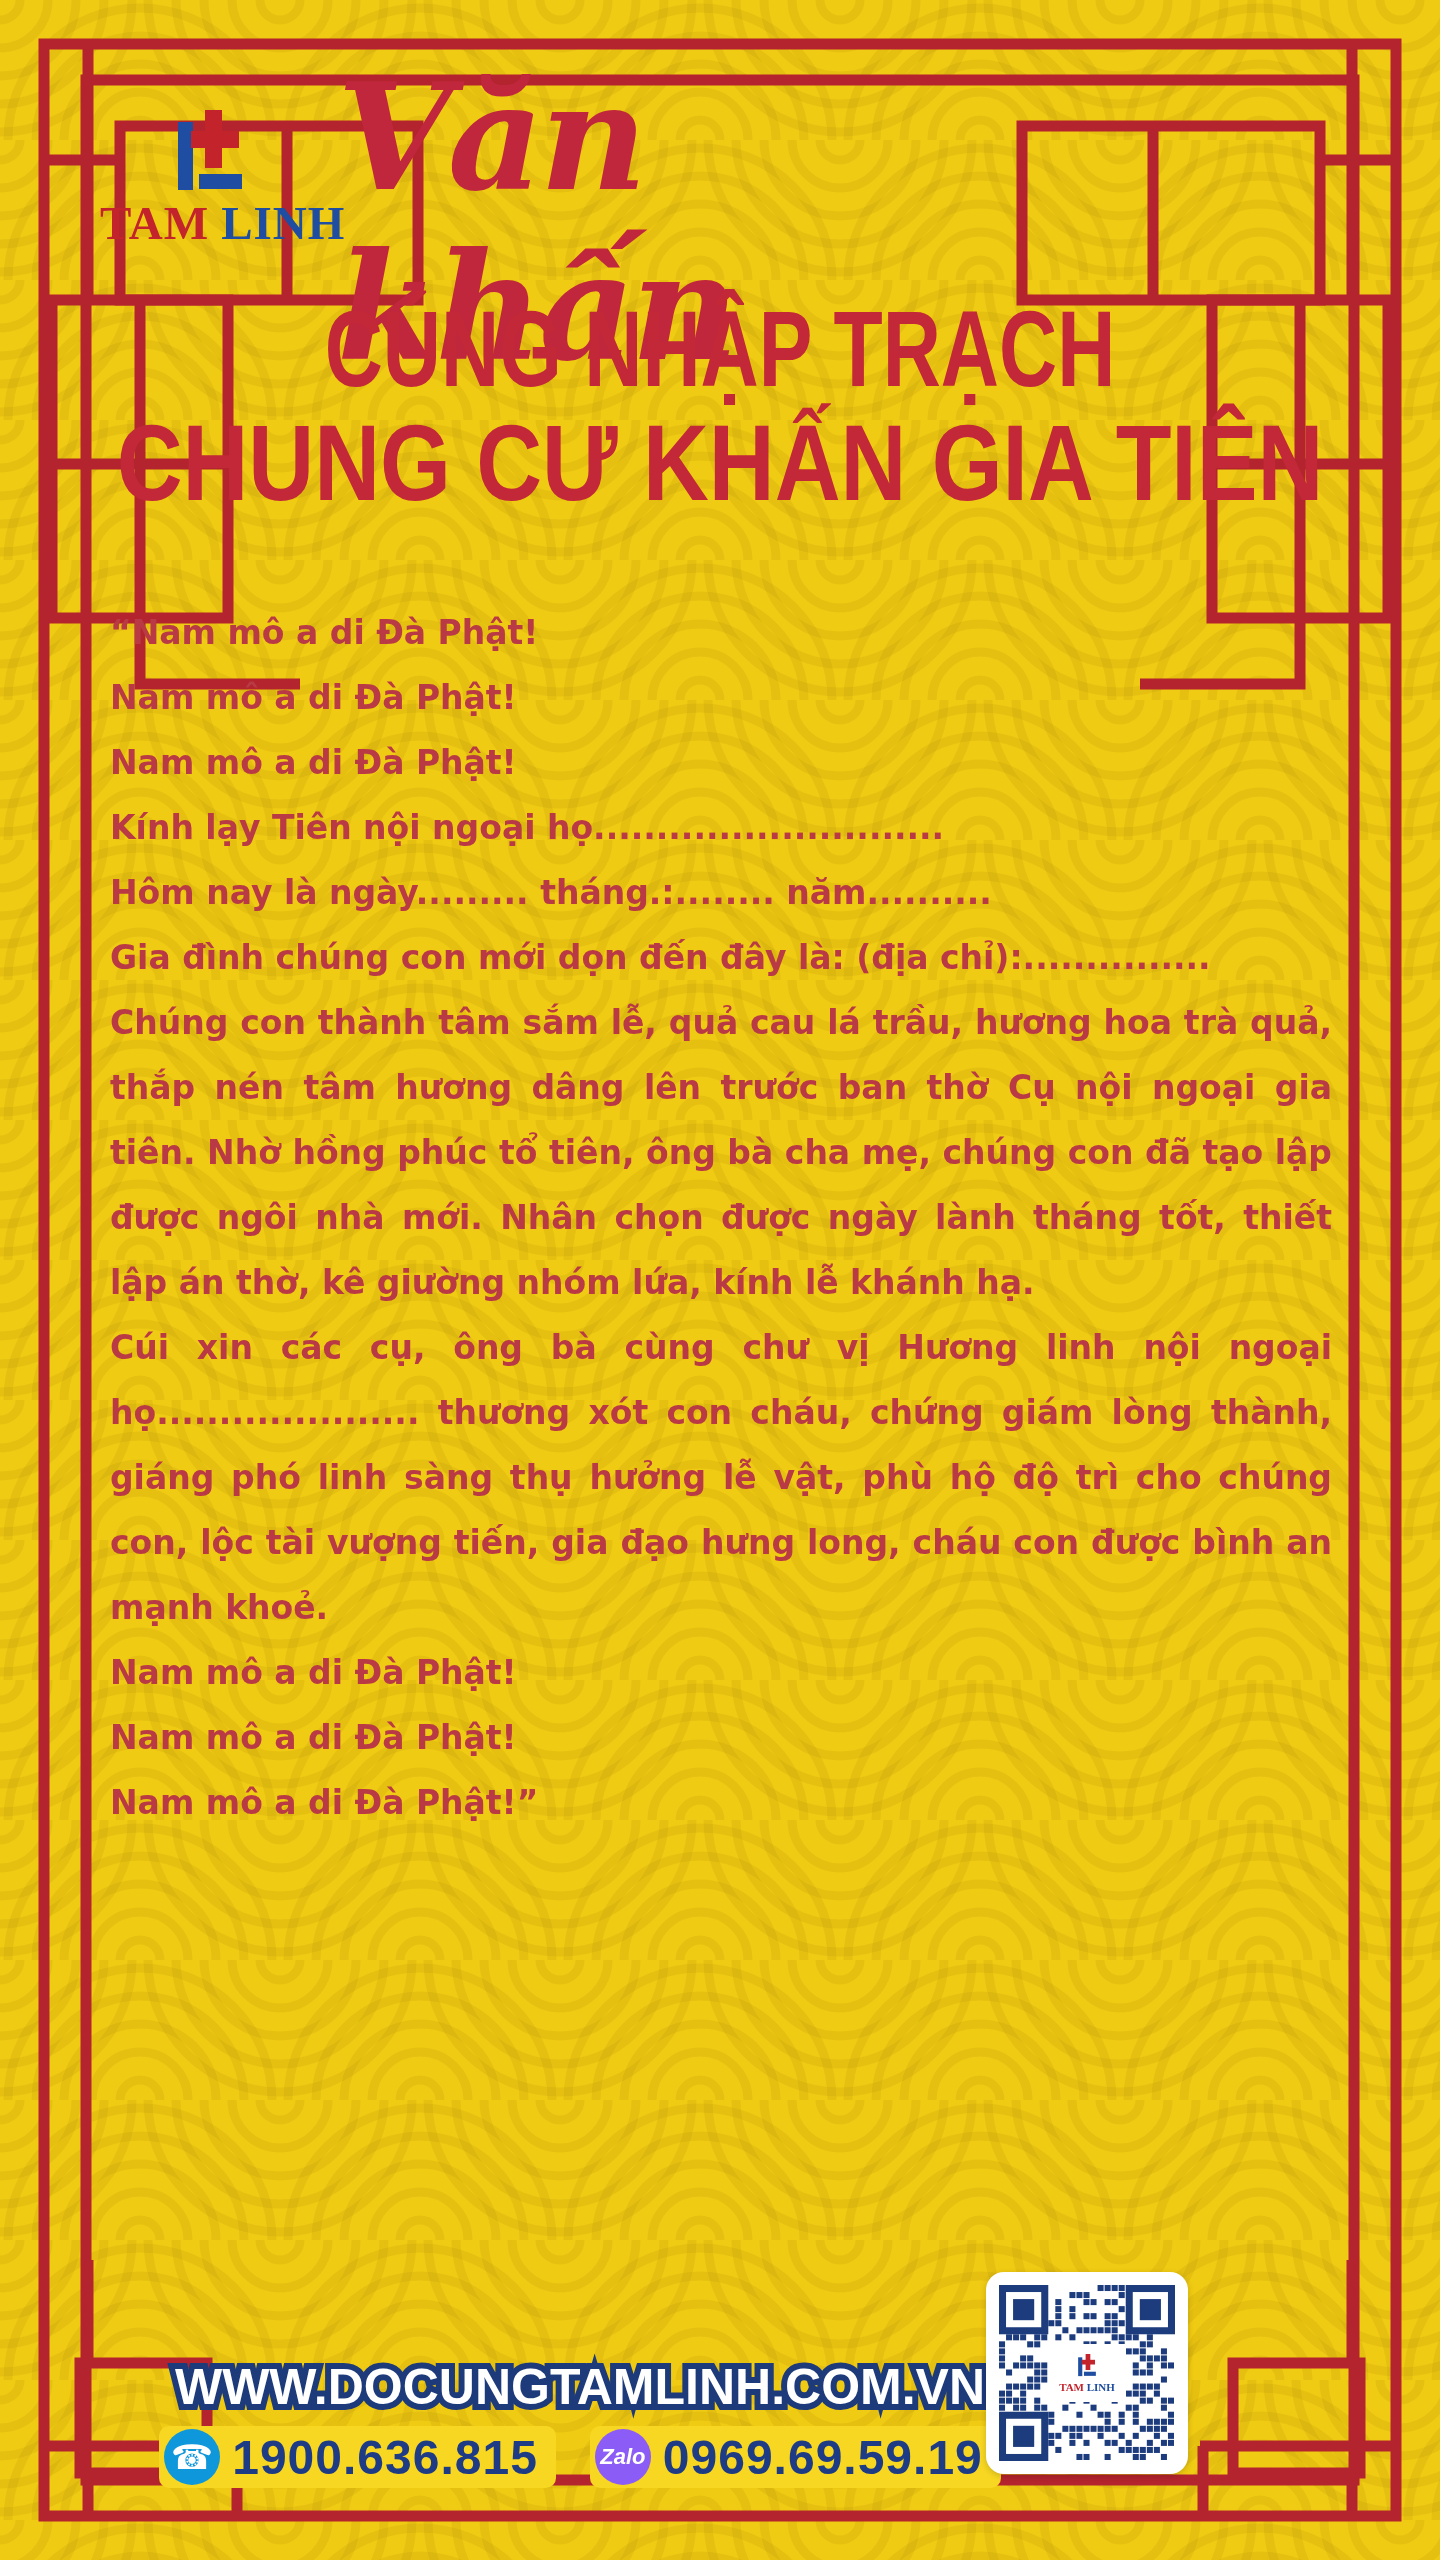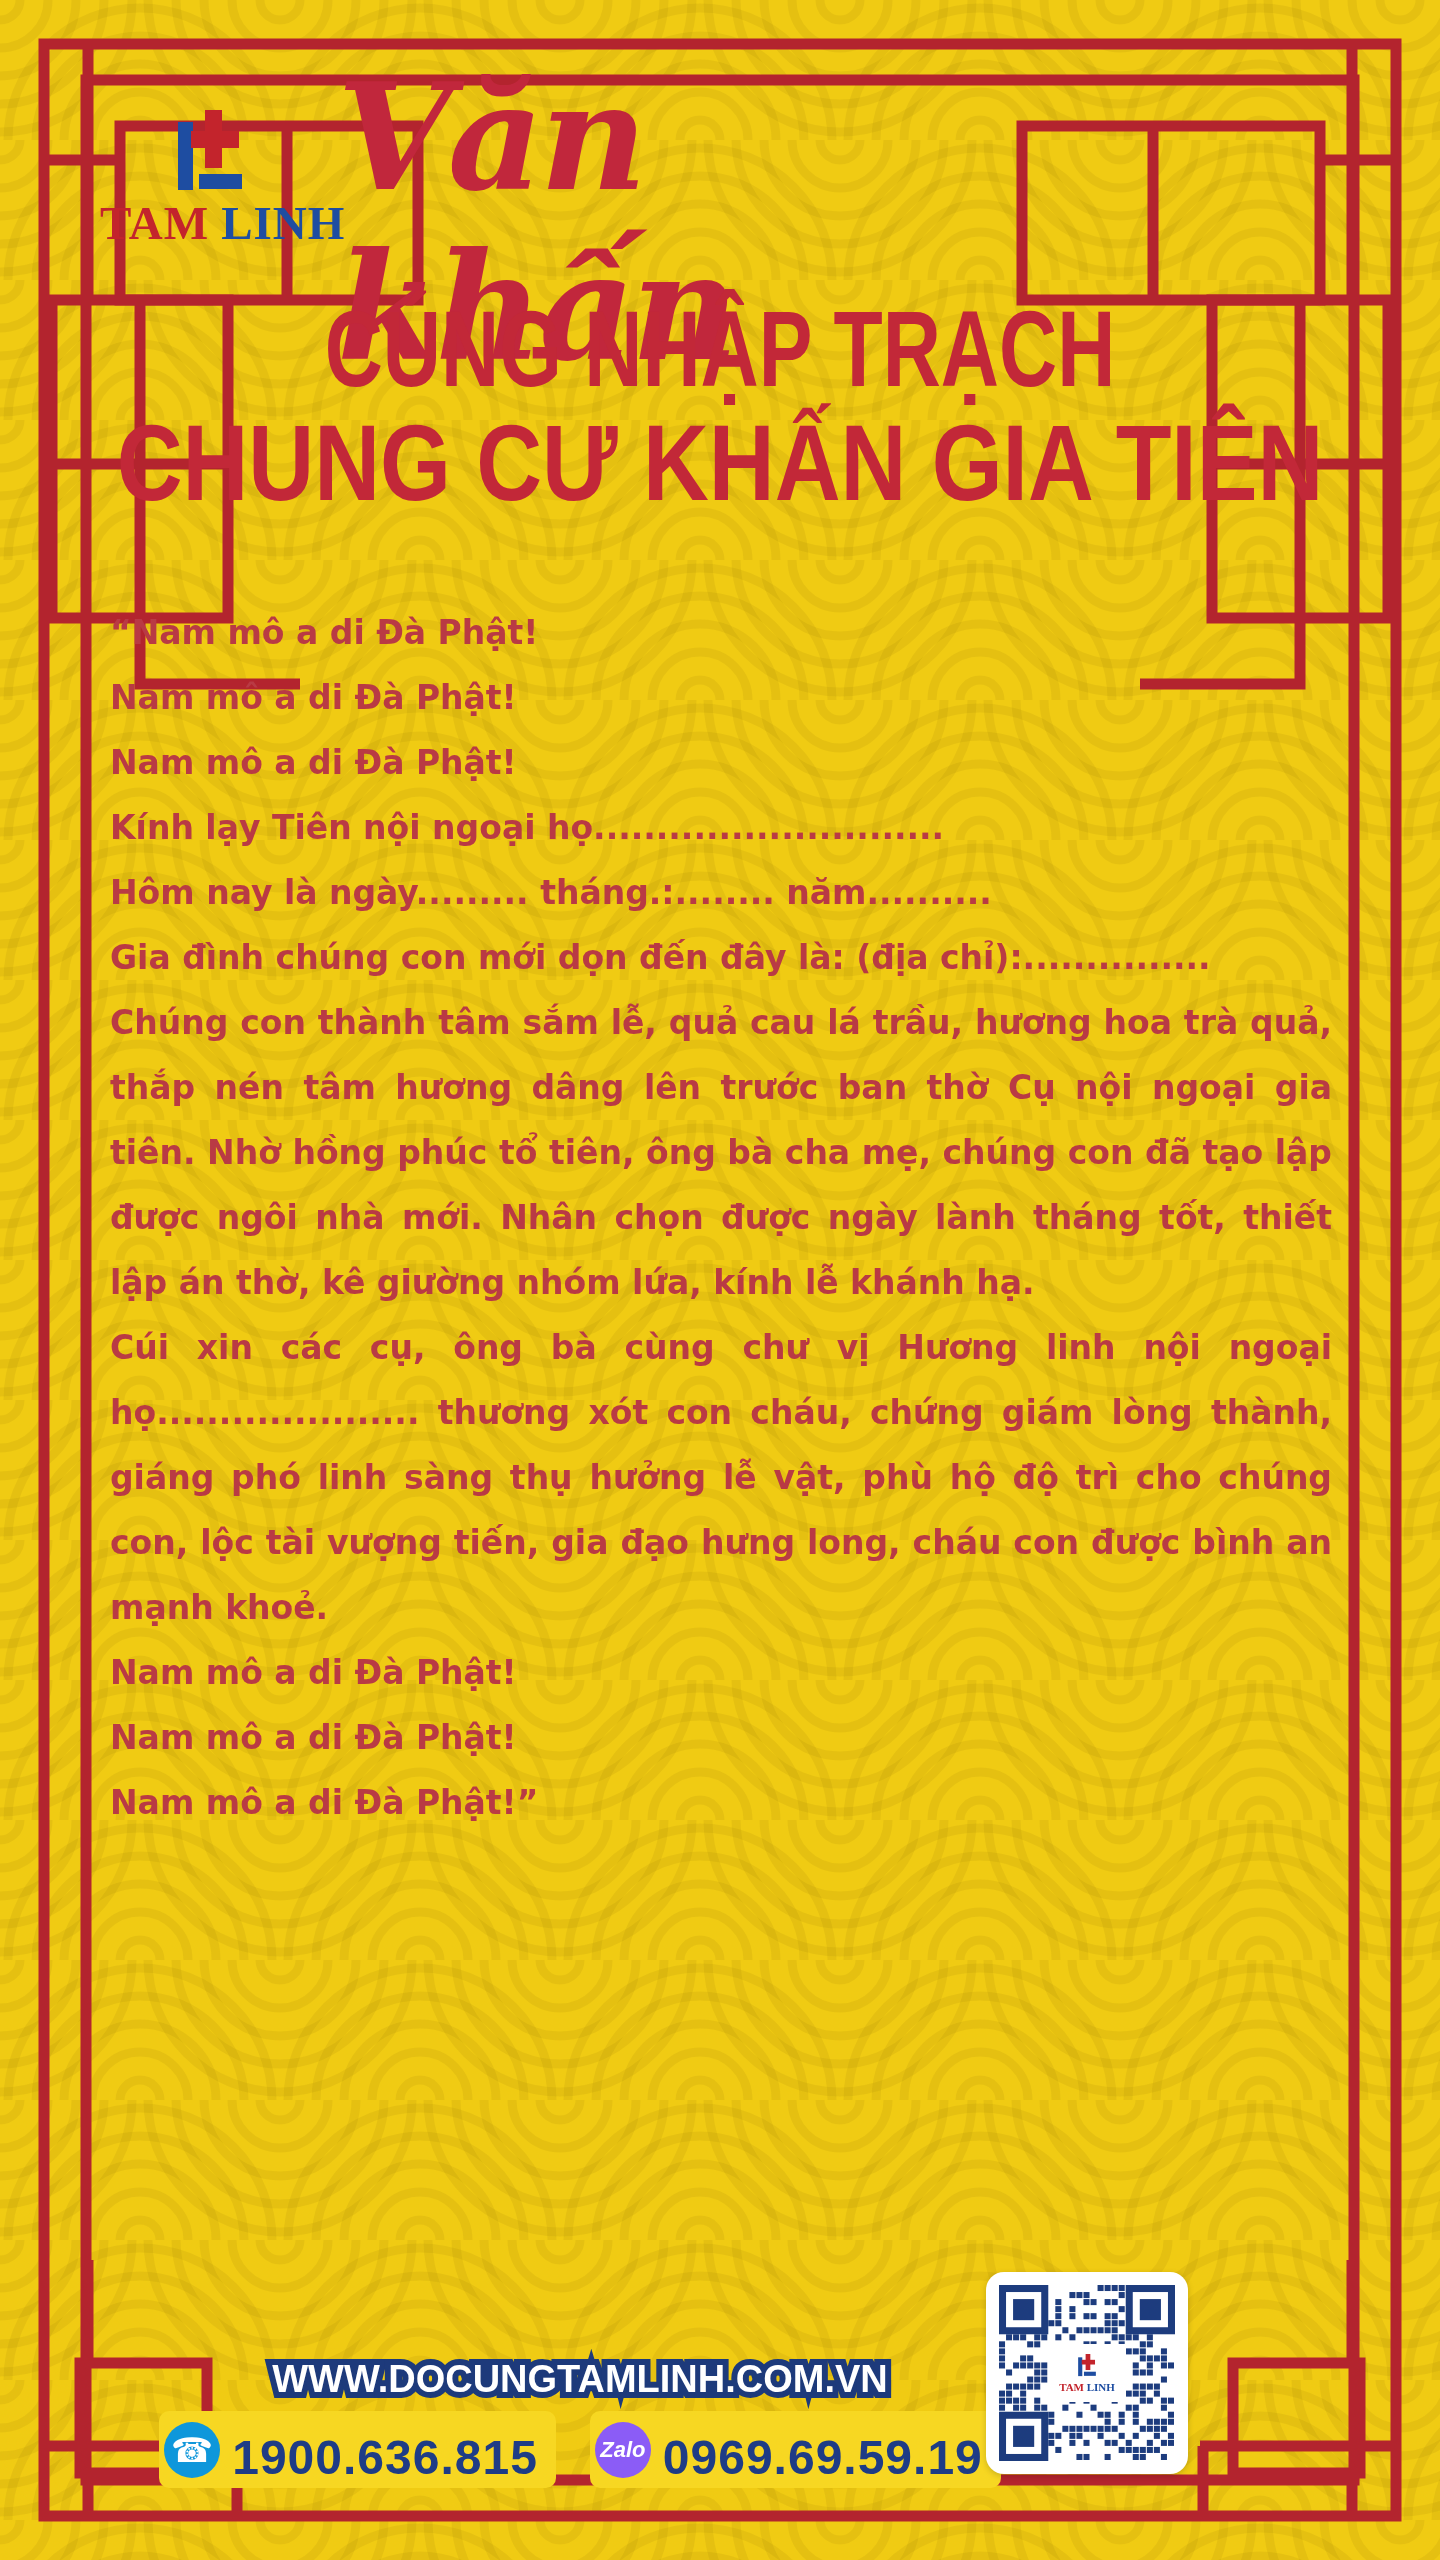--- a/index.html
+++ b/index.html
@@ -45,39 +45,39 @@
   }
   .prayer p{margin:0;}
 
   
   .footer{
     position:absolute;left:150px;top:2358px;width:860px;z-index:3;
     display:flex;flex-direction:column;align-items:center;gap:10px;
   }
   .website{
     font-family:"Liberation Sans", sans-serif;font-weight:bold;
-    font-size:38px;letter-spacing:0;color:#FFFFFF;white-space:nowrap;
+    font-size:50px;letter-spacing:0;color:#FFFFFF;white-space:nowrap;
     -webkit-text-stroke:12px #1D3A7B;paint-order:stroke fill;
   }
   .phones{display:flex;align-items:center;gap:34px;}
   .phone-group{
     display:flex;align-items:center;gap:12px;
     background:#F7D722;border-radius:10px;padding:3px 18px 3px 5px;
   }
   .badge{
     width:56px;height:56px;border-radius:50%;
     display:flex;align-items:center;justify-content:center;
     color:#fff;flex:0 0 auto;
   }
   .badge-phone{background:#0E97DB;font-size:34px;}
   .badge-zalo{background:#8b5cf6;font-family:"Liberation Sans",sans-serif;
     font-style:italic;font-weight:bold;font-size:22px;}
   .phone-num{
     font-family:"Liberation Sans", sans-serif;font-weight:bold;
-    font-size:48px;color:#1E3C86;letter-spacing:1px;white-space:nowrap;margin-top:16px;
+    font-size:48px;color:#1E3C86;letter-spacing:1px;white-space:nowrap;
   }
 
   
   .qr-card{
     position:absolute;left:986px;top:2272px;width:202px;height:202px;z-index:3;
     background:#FFFFFF;border-radius:18px;
     display:flex;align-items:center;justify-content:center;
     box-shadow:0 2px 6px rgba(0,0,0,.18);
   }
   .qr-center{

